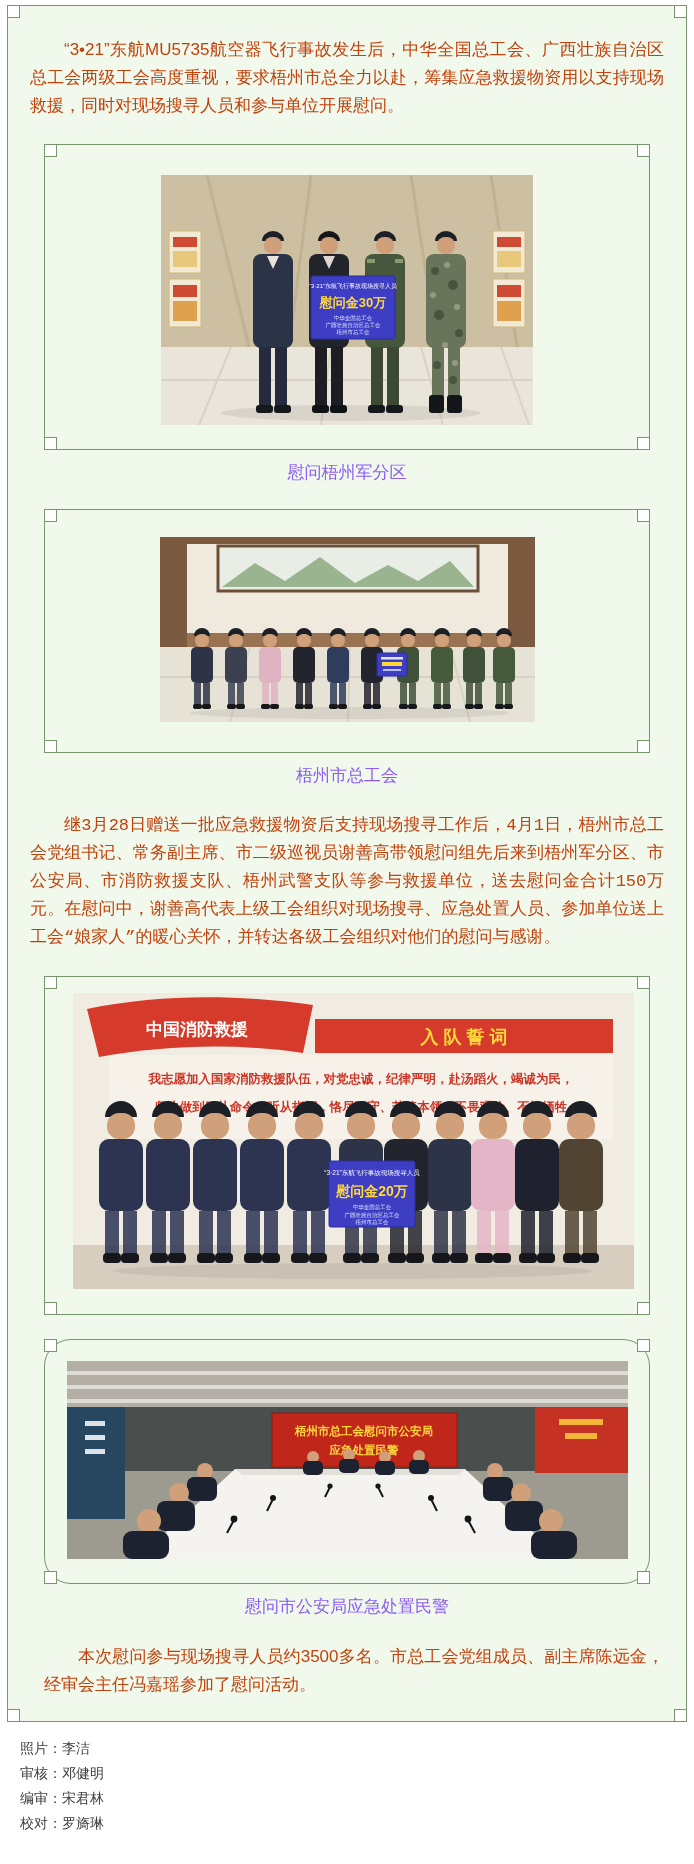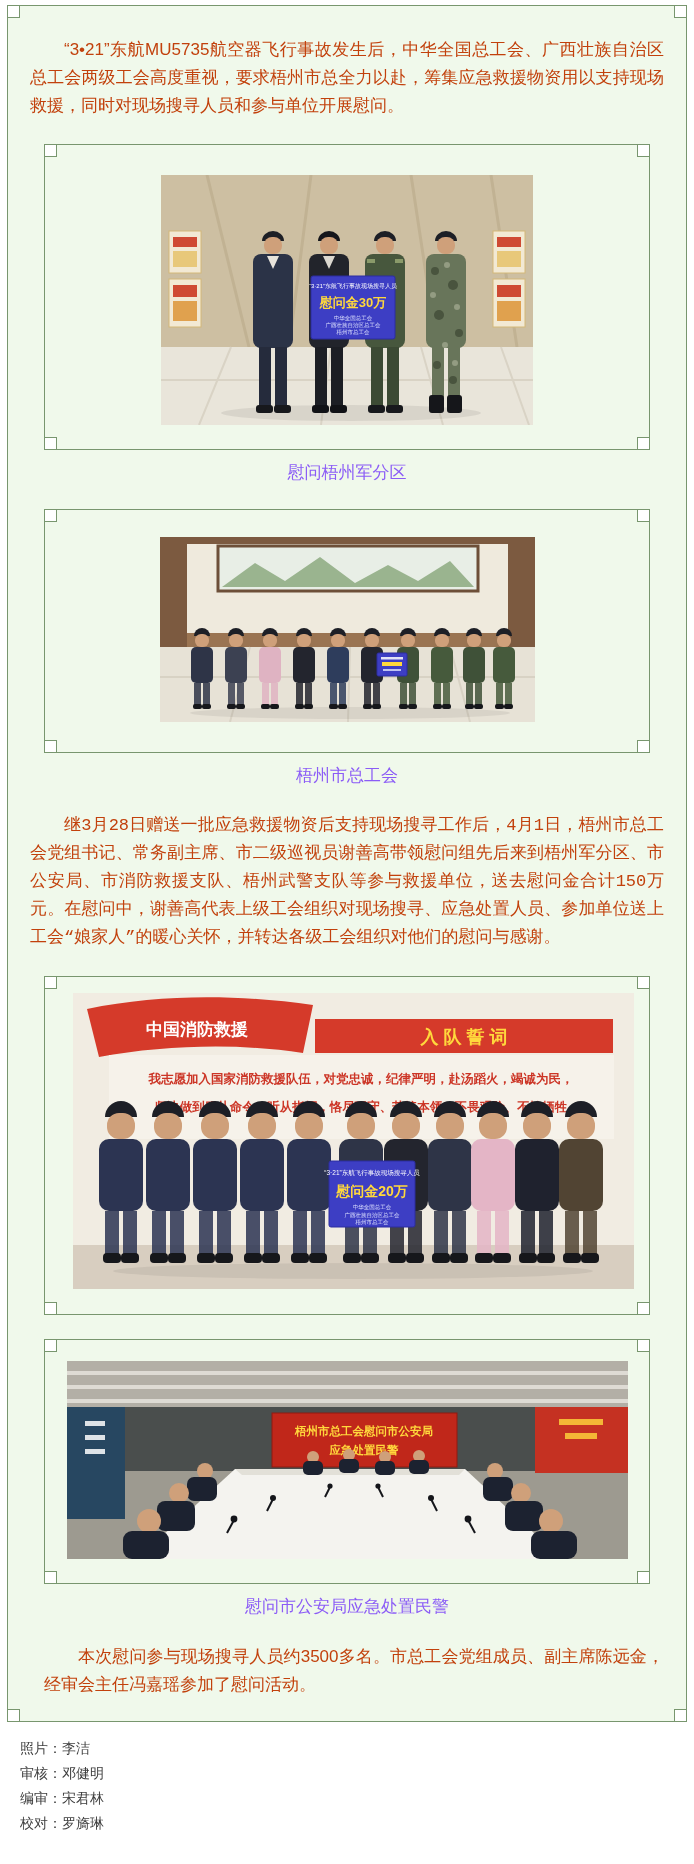--- a/index.html
+++ b/index.html
@@ -49,21 +49,21 @@
   }
   .photo-frame .photo{
     display:inline-block;
     font-size:0;
     line-height:0;
     text-align:center;
   }
   .pf1{padding:30px 0 20px 0;}
   .pf2{padding:27px 0 26px 0;}
   .pf3{padding:16px 0 21px 12px;}
-  .pf4{padding:21px 0 20px 0;}
+  .pf4{padding:21px 0 20px 0;border-radius:27px;}
   figcaption{
     text-align:center;
     color:#8b5cf6;
     font-size:17px;
     line-height:20px;
     margin:13px 0 26px 0;
   }
   .footer{
     padding:14px 0 10px 20px;
     color:#3e3e3e;

